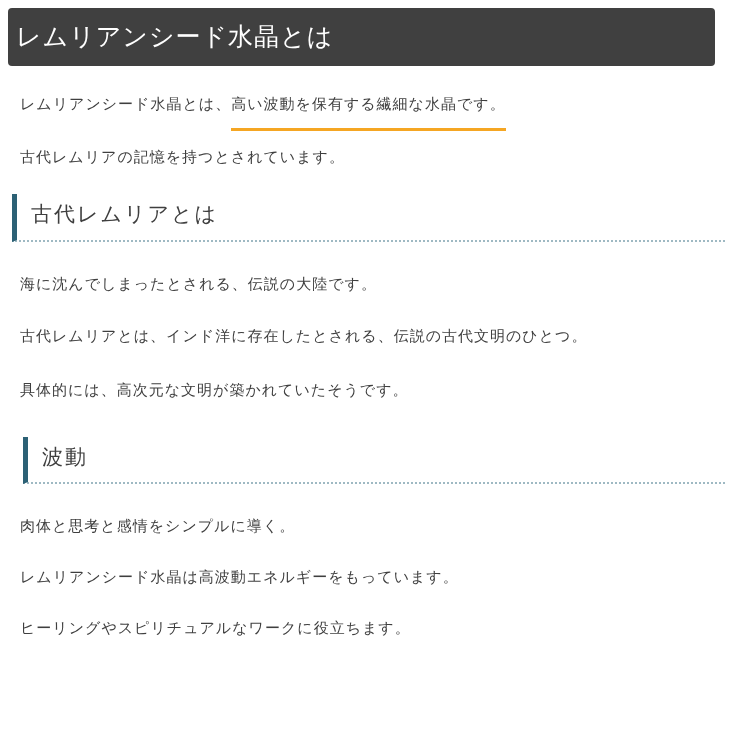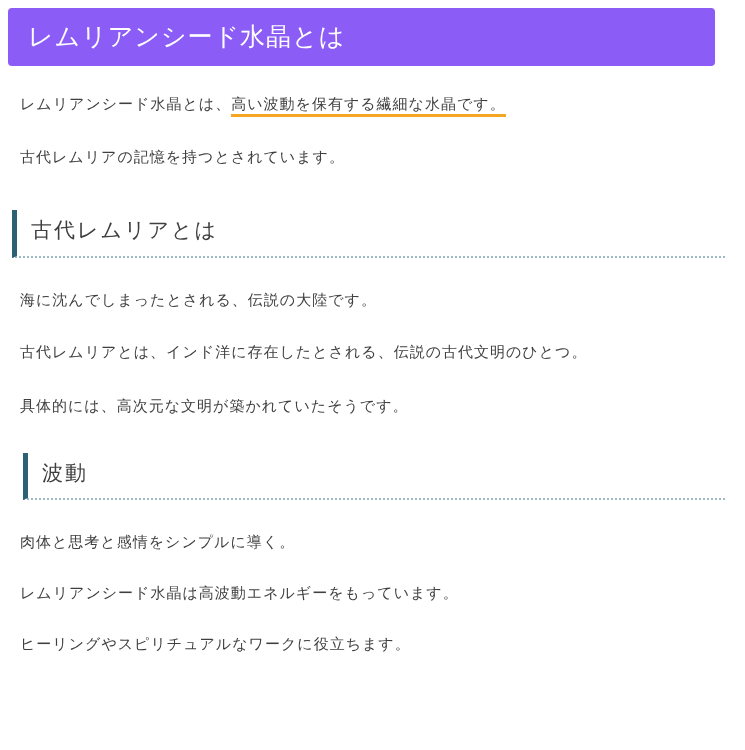--- a/index.html
+++ b/index.html
@@ -17,26 +17,26 @@
   .page {
     position: relative;
     width: 745px;
     height: 750px;
     box-sizing: border-box;
     padding: 0;
   }
   
   .banner {
     margin: 8px 30px 0 8px;
-    background: #8b5cf6;
+    background: #404040;
     color: #ffffff;
     font-size: 25px;
     line-height: 1.3;
     letter-spacing: 1px;
-    padding: 12px 16px 13px 20px;
+    padding: 12px 16px 13px 8px;
     border-radius: 4px;
     box-sizing: border-box;
   }
   
   .para {
     font-size: 15px;
     line-height: 1.65;
     letter-spacing: 1px;
     color: #3f3f3f;
     margin: 0 20px;
@@ -48,36 +48,36 @@
   .p-4 { margin-top: 30px; }
   .p-5 { margin-top: 29px; }
   .p-6 { margin-top: 26px; }
   .p-7 { margin-top: 30px; }
   .p-8 { margin-top: 29px; }
   .p-9 { margin-top: 26px; }
 
   
   .marker {
     border-bottom: 3px solid #f5a623;
-    padding-bottom: 2px;
+    padding-bottom: 16px;
   }
 
   
   .section-head {
     margin: 30px 20px 0 12px;
     padding: 4px 0 10px 14px;
     border-left: 5px solid #2c6175;
     border-bottom: 2px dotted #9fb9c3;
     font-size: 21px;
     line-height: 1.5;
     letter-spacing: 2px;
     color: #3f3f3f;
     box-sizing: border-box;
   }
-  .sh-1 { margin-top: 40px; }
+  .sh-1 { margin-top: 24px; }
   .sh-2 { margin-top: 34px; margin-left: 23px; }
 </style>
 </head>
 <body>
 
 <div class="page">
 
   <div class="banner">
     <span>レムリアンシード水晶とは</span>
   </div>

